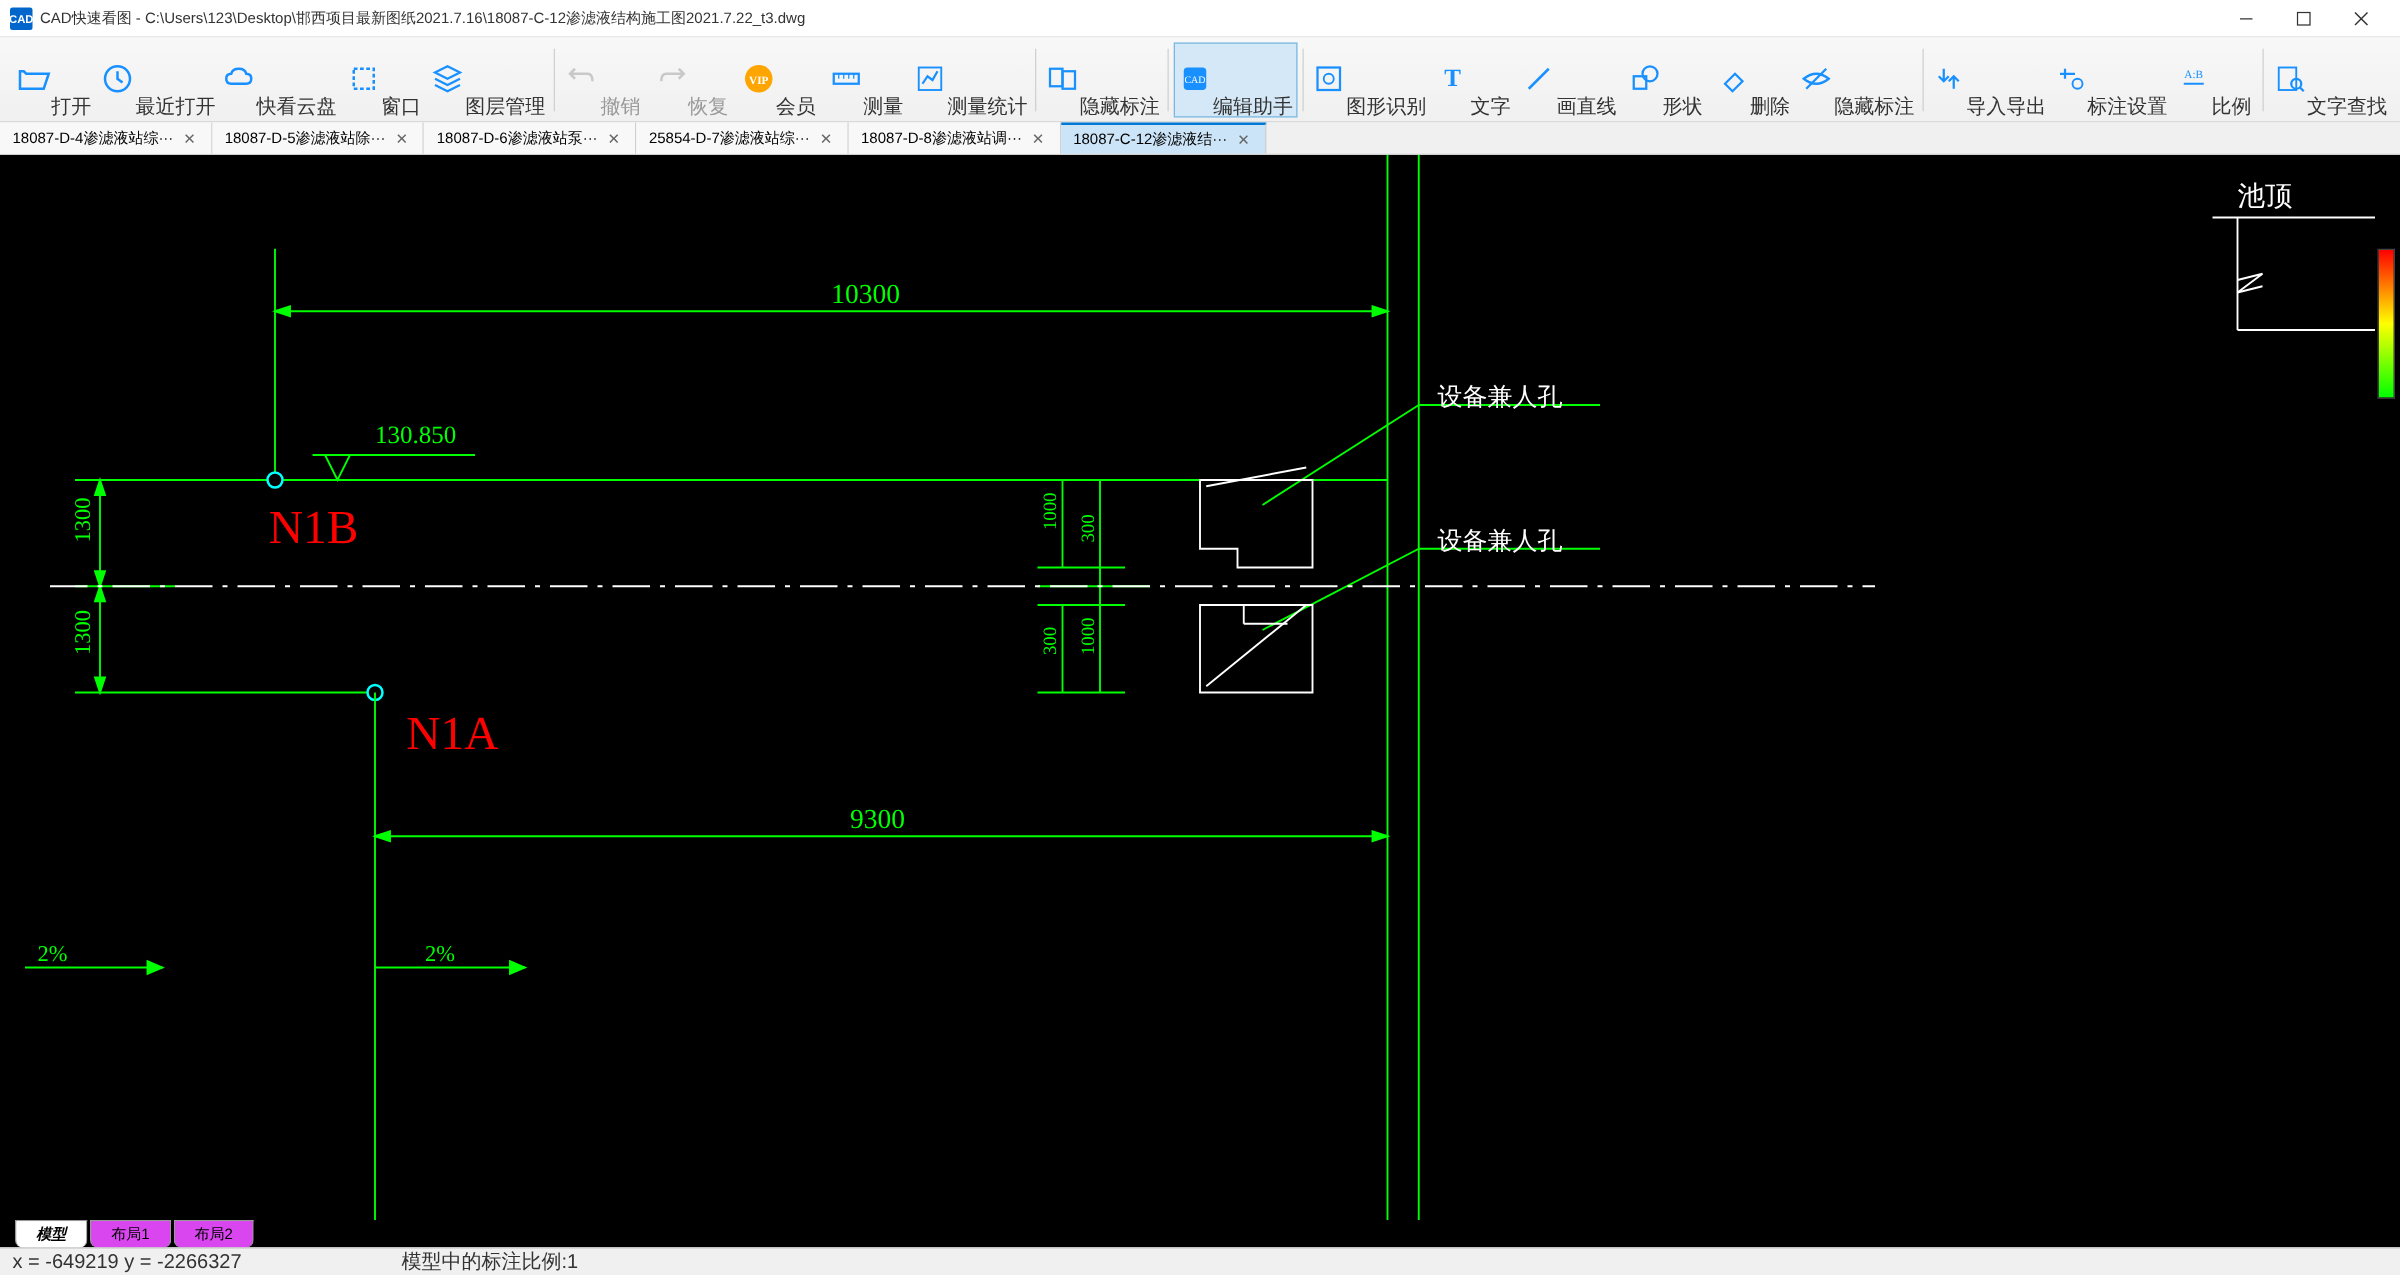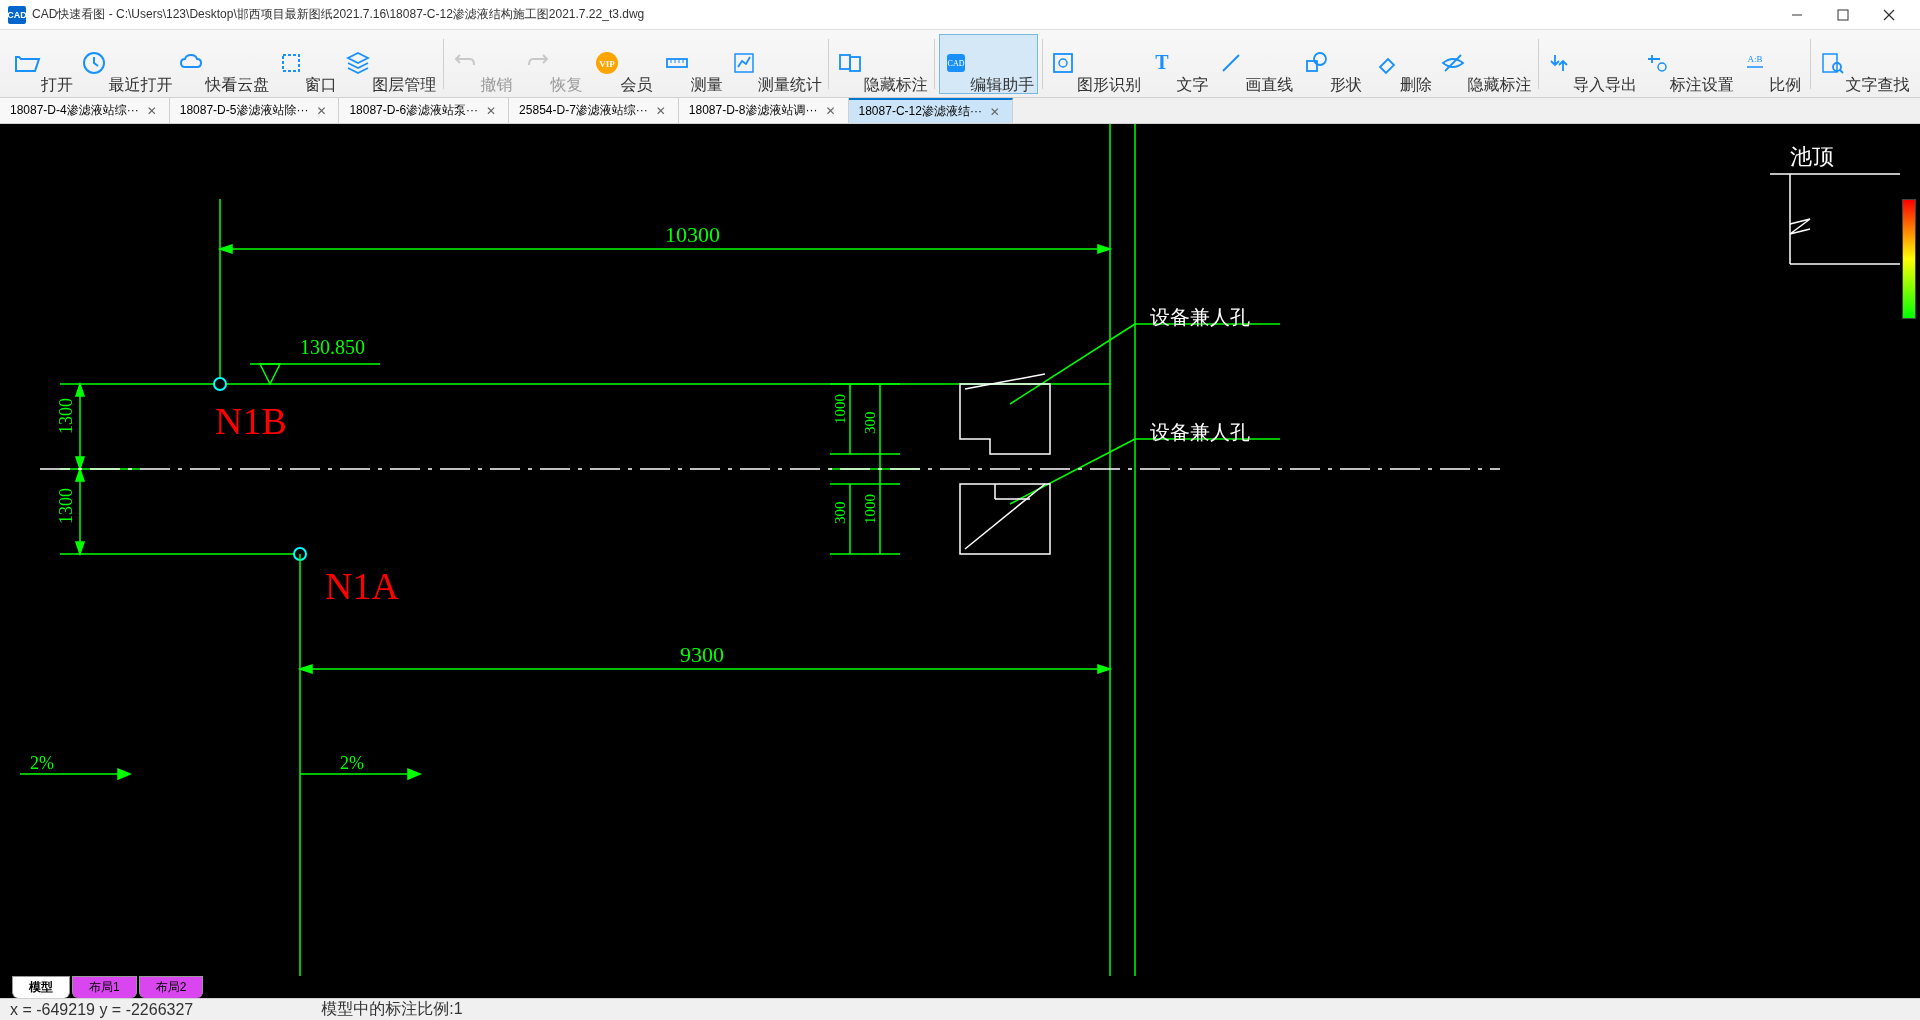--- a/index.html
+++ b/index.html
@@ -25,21 +25,21 @@
 .tab.active { background: #cce4f7; border-top: 2px solid #0078d4; }
 .tab-label { white-space: nowrap; overflow: hidden; text-overflow: ellipsis; font-size: 12px; margin-right: 6px; }
 .tab-close { width: 14px; height: 14px; display: flex; align-items: center; justify-content: center; cursor: pointer; color: #666; }
 
 .canvas-area { position: absolute; top: 124px; left: 0; right: 0; bottom: 44px; background: #000; overflow: hidden; }
 .drawing { position: absolute; top: 0; left: 0; width: 100%; height: 100%; }
 
 .bottom-tabs { position: absolute; bottom: 22px; left: 0; right: 0; height: 22px; background: #000; display: flex; align-items: flex-end; }
 .btab { padding: 2px 16px; background: #d946ef; border: 1px solid #999; border-bottom: none; margin-right: 2px; cursor: pointer; font-size: 12px; border-radius: 0 0 6px 6px; transform: translateY(0); }
 .btab.active { background: #fff; font-weight: bold; }
-.btab:first-child { margin-left: 12px; }
+.btab:first-child { margin-left: 12px; font-style: italic; }
 
 .statusbar { position: absolute; bottom: 0; left: 0; right: 0; height: 22px; background: #f0f0f0; border-top: 1px solid #d0d0d0; display: flex; align-items: center; padding: 0 10px; font-size: 16px; color: #333; }
 .status-seg { margin-right: 40px; }
 
 .color-bar { position: absolute; right: 4px; top: 75px; width: 14px; height: 120px; background: linear-gradient(to bottom, #ff0000, #ff8000, #ffff00, #80ff00, #00ff00); border: 1px solid #444; }
 
 svg text { font-family: "SimSun", serif; }
 </style>
 </head>
 <body>

